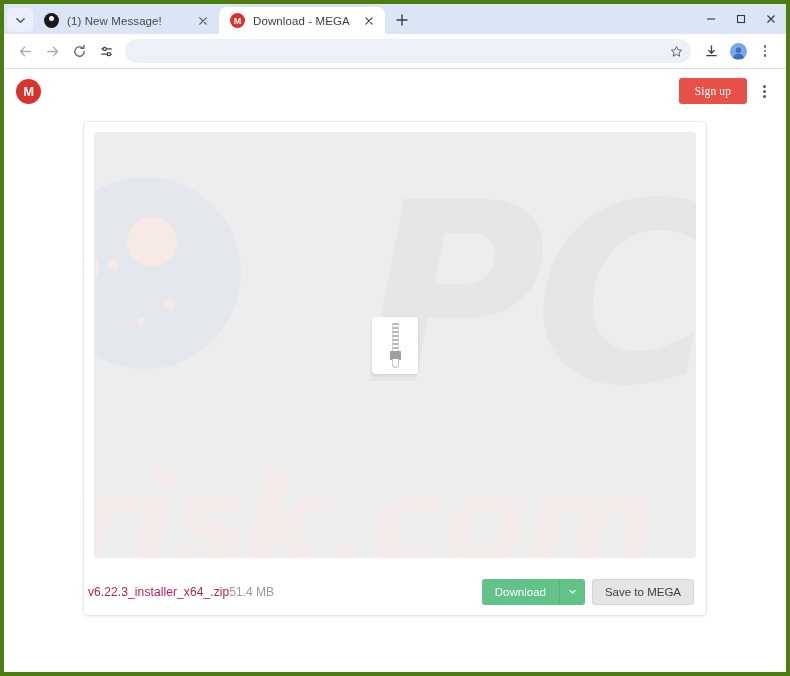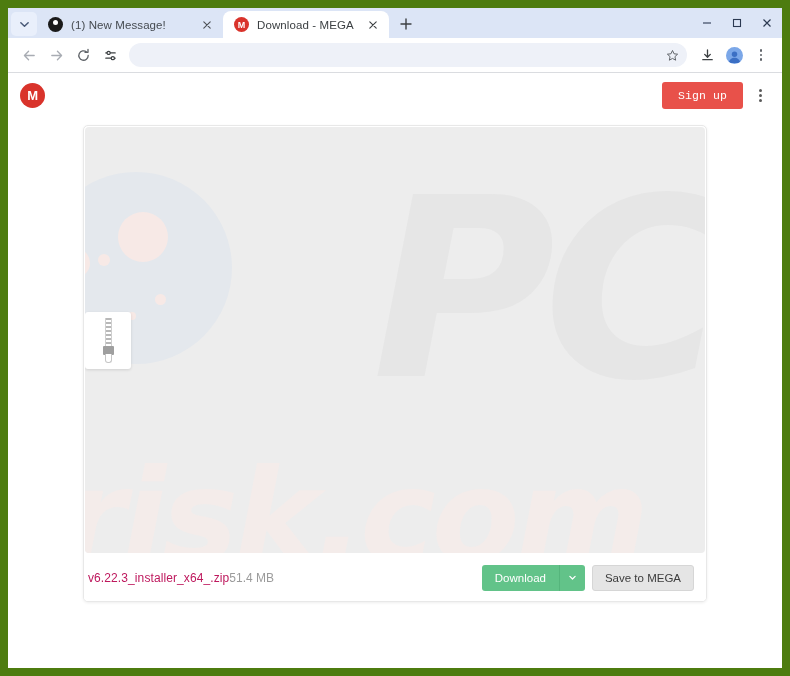--- a/index.html
+++ b/index.html
@@ -7,21 +7,21 @@
     width: 790px; height: 676px;
     background: #ffffff;
     font-family: "Liberation Sans", sans-serif;
     overflow: hidden;
   }
 
   
   .window {
     position: absolute; left: 0; top: 0;
     width: 790px; height: 676px;
-    border: 8px solid #4d7c0f;
+    border: 4px solid #4d7c0f;
     background: #dee6f7;
     display: flex; flex-direction: column;
   }
 
   
   .tabstrip {
     height: 30px; flex: 0 0 30px;
     background: #dce5f6;
     display: flex; align-items: flex-end;
     padding-left: 3px;
@@ -172,21 +172,21 @@
     letter-spacing: -0.5px;
   }
   .header-right { display: flex; align-items: center; gap: 14px; }
   .signup-btn {
     background: #e8514a;
     color: #ffffff;
     border: none;
     border-radius: 3px;
     padding: 7px 16px;
     font-size: 11.5px;
-    font-family: Liberation Mono, monospace;
+    font-family: Liberation Serif, serif;
     cursor: pointer;
     letter-spacing: 0.1px;
   }
   .hdr-dots { cursor: pointer; padding: 4px 2px; }
   .hdr-dots i { width: 3px; height: 3px; background: #5a5a5a; }
 
   
   .card-wrap {
     display: flex; justify-content: center;
     padding-top: 8px;
@@ -194,26 +194,26 @@
   .card {
     width: 624px;
     background: #ffffff;
     border: 1px solid #e8e8e8;
     border-radius: 5px;
     box-shadow: 0 1px 3px rgba(0,0,0,0.07);
     overflow: hidden;
   }
   .preview {
     height: 426px;
-    margin: 1px;
+    margin: 10px;
     background: #ededed;
     border-radius: 4px;
     position: relative;
     overflow: hidden;
-    display: flex; align-items: center; justify-content: flex-start;
+    display: flex; align-items: center; justify-content: center;
   }
 
   
   .wm-mag {
     position: absolute;
     left: -45px; top: 45px;
     width: 220px; height: 220px;
     pointer-events: none;
   }
   .wm-mag .lens {

